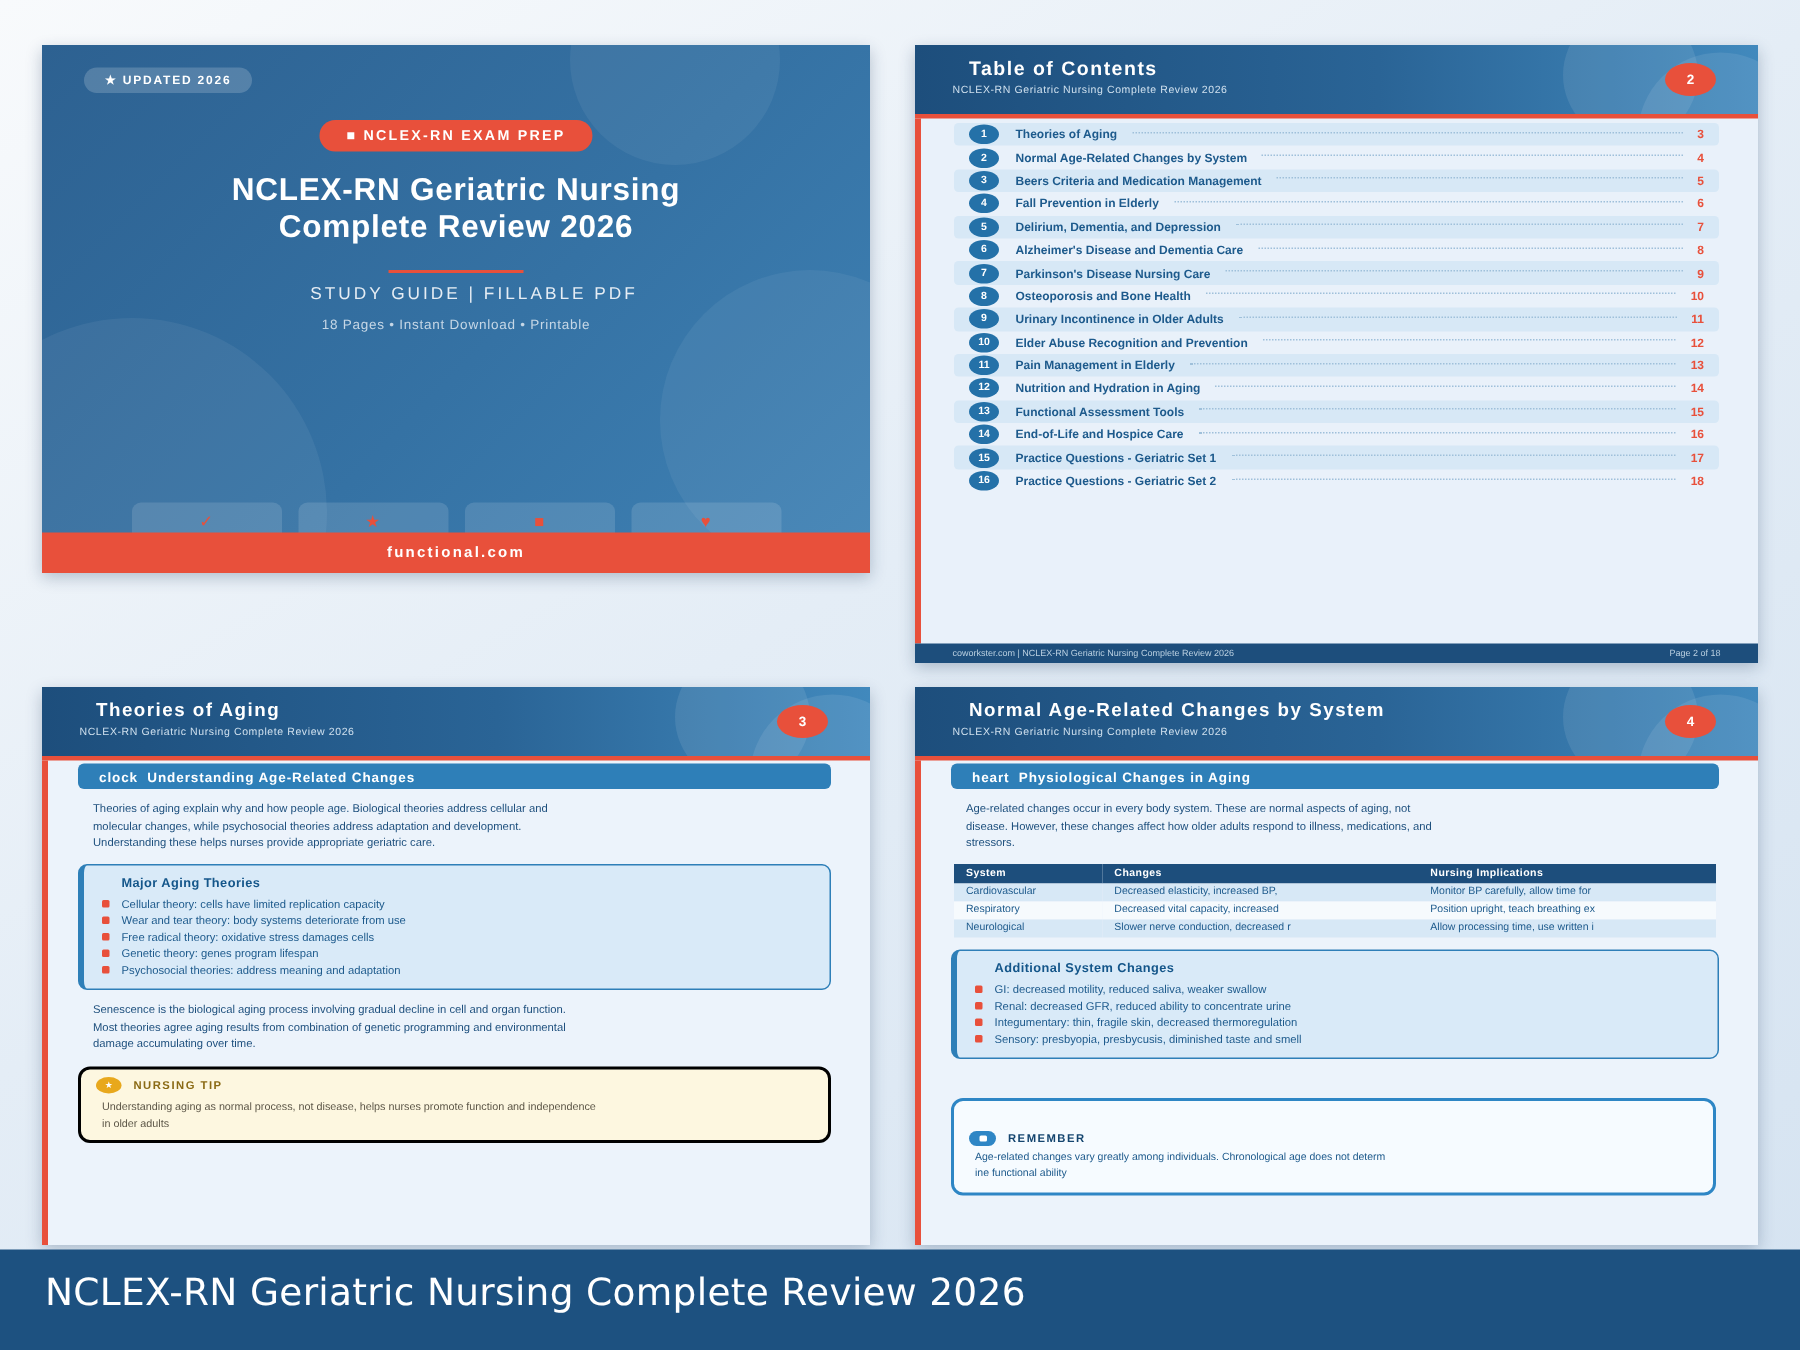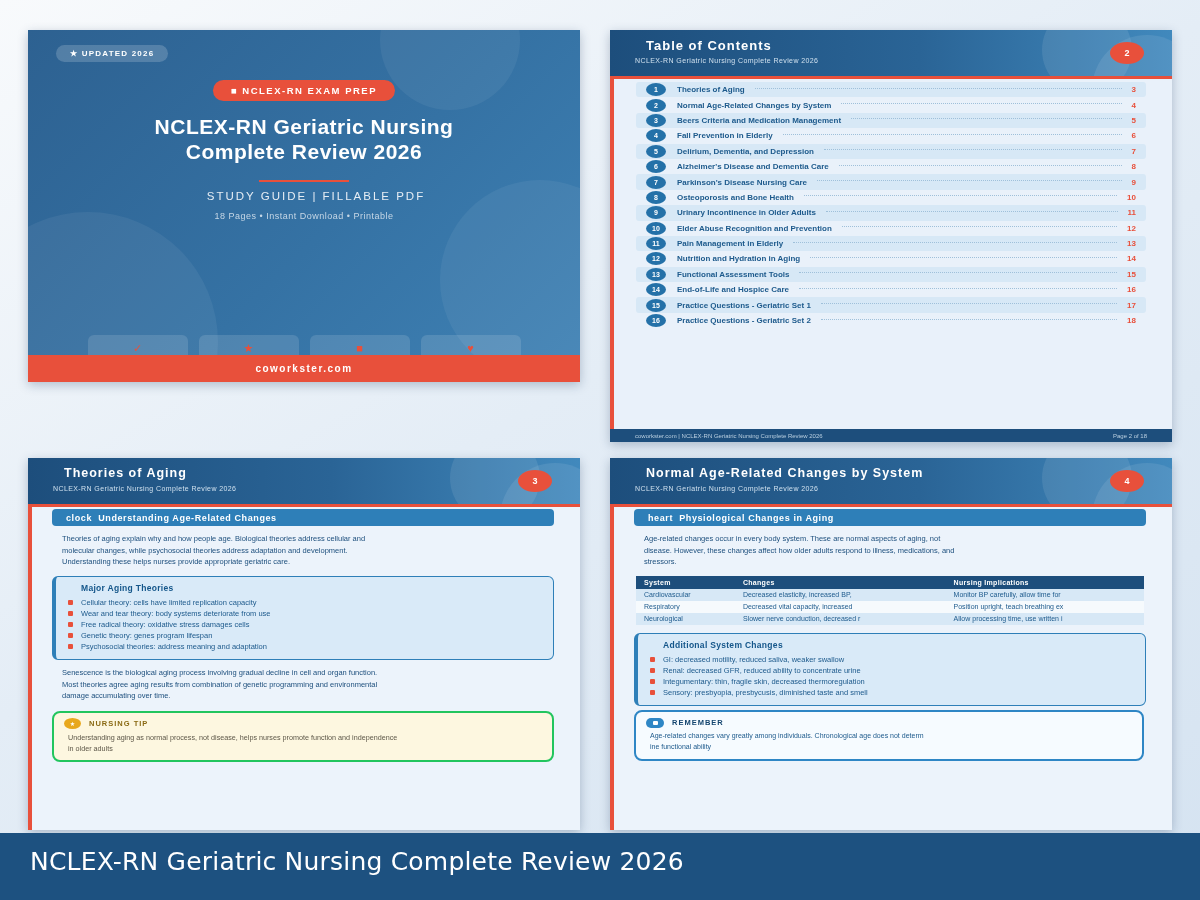--- a/index.html
+++ b/index.html
@@ -64,33 +64,33 @@
   .cpage .strip{top:49px;bottom:0;}
   .cbody{position:absolute;top:49px;left:4px;right:0;bottom:0;}
   .secbar{margin:2px 26px 0 20px;height:17px;background:#2e7fb8;border-radius:4px;color:#fff;
           font-size:9px;font-weight:bold;letter-spacing:.6px;display:flex;align-items:center;padding-left:14px;white-space:pre;}
   .para{margin:7px 26px 0 30px;font-size:7.5px;color:#1d4f7d;line-height:1.55;font-weight:500;max-width:320px;}
   .infobox{margin:8px 26px 0 20px;background:#d9eaf8;border:1px solid #2e7fb8;border-left:4px solid #2e7fb8;
            border-radius:6px;padding:6px 10px 7px 12px;}
   .box-title{color:#14568a;font-size:8.5px;font-weight:bold;margin-bottom:4px;letter-spacing:.3px;margin-left:13px;}
   .bullet{display:flex;gap:8px;align-items:center;height:11px;font-size:7.5px;color:#1d5a8c;}
   .bsq{width:5px;height:5px;background:#e8503b;border-radius:1px;flex:none;}
-  .tipbox{margin:9px 26px 0 20px;background:#fdf7e0;border:2px solid #22c55e;border-radius:8px;padding:5px 10px 6px;}
+  .tipbox{margin:9px 26px 0 20px;background:#fdf7e0;border:2px solid #000000;border-radius:8px;padding:5px 10px 6px;}
   .tip-head{display:flex;align-items:center;gap:8px;}
   .tip-ic{width:17px;height:11px;background:#e8a81c;border-radius:50%;color:#fff;font-size:6px;
           display:flex;align-items:center;justify-content:center;}
   .tip-title{font-size:7.5px;font-weight:bold;color:#8a6a14;letter-spacing:1px;}
   .tip-text{margin:3px 0 0 4px;font-size:7.2px;color:#5d5748;line-height:1.55;max-width:330px;}
 
   table.sys{margin:8px 26px 0 22px;border-collapse:collapse;width:calc(100% - 50px);}
   table.sys th{background:#1d4e7c;color:#fff;text-align:left;padding:3px 8px;font-size:7px;letter-spacing:.3px;white-space:nowrap;}
   table.sys td{padding:2.5px 8px;color:#1d5a8c;font-size:7px;white-space:nowrap;background:#f6fafd;}
   table.sys tr.odd td{background:#d7e8f6;}
 
-  .rembox{margin:4px 28px 0 20px;background:#f6fbff;border:2px solid #2e86c5;border-radius:8px;padding:6px 10px 6px;}
+  .rembox{margin:26px 28px 0 20px;background:#f6fbff;border:2px solid #2e86c5;border-radius:8px;padding:20px 10px 6px;}
   .rem-head{display:flex;align-items:center;gap:8px;}
   .rem-ic{width:18px;height:10px;background:#2e86c5;border-radius:5px;display:flex;align-items:center;justify-content:center;}
   .rem-ic span{width:5px;height:4px;background:#fff;border-radius:1px;display:block;}
   .rem-title{font-size:7.5px;font-weight:bold;color:#14456f;letter-spacing:1px;}
   .rem-line{margin-left:4px;font-size:7px;color:#1d5a8c;line-height:1.55;}
   .rem-line:first-of-type{margin-top:3px;}
 
   
   .bottombar{position:absolute;left:0;top:833px;width:1200px;height:67px;background:#1d5180;
              display:flex;align-items:center;padding-left:30px;padding-bottom:10px;box-sizing:border-box;}
@@ -129,21 +129,21 @@
         <div class="feature odd">
           <span class="ic">■</span>
           <span class="lb">Quick Review</span>
         </div>
 
         <div class="feature">
           <span class="ic">♥</span>
           <span class="lb">Student Tested</span>
         </div>
       </div>
-    <div class="cov-footer">coworkster.com</div>
+    <div class="cov-footer">functional.com</div>
   </div>
 
   <div class="page" id="toc">
     <div class="hdr">
       <div class="deco" style="right:40px;top:-25px;width:90px;height:90px;"></div>
       <div class="deco" style="right:-30px;top:5px;width:110px;height:110px;"></div>
       <div class="ht">Table of Contents</div>
       <div class="hs">NCLEX-RN Geriatric Nursing Complete Review 2026</div>
       <div class="pnum">2</div>
     </div>

